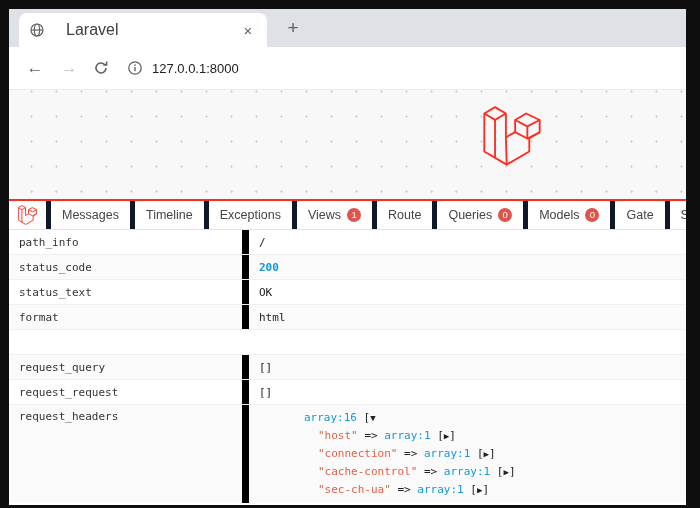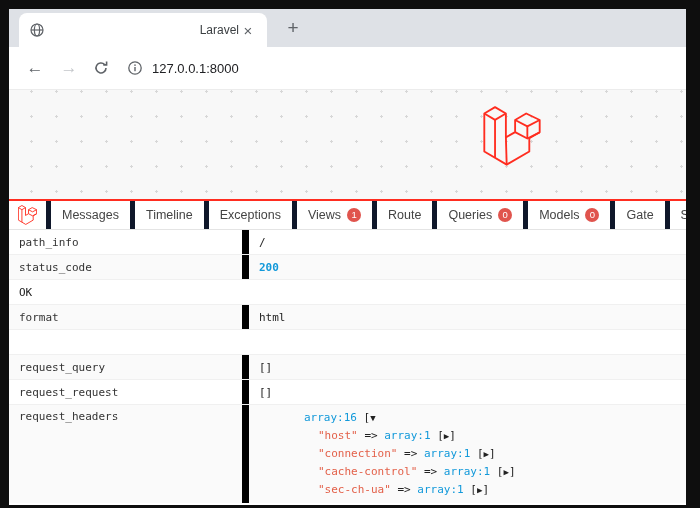--- a/index.html
+++ b/index.html
@@ -6,21 +6,21 @@
   body { background:#0e0e0e; font-family:"Liberation Sans", sans-serif; }
   .frame { position:relative; width:700px; height:508px; background:#0e0e0e; overflow:hidden; }
   .window { position:absolute; left:9px; top:9px; width:677px; height:496px; background:#fff;
             display:flex; flex-direction:column; overflow:hidden; }
 
   
   .tabbar { height:38px; background:#dee1e6; position:relative; flex:0 0 auto; }
   .tab { position:absolute; left:10px; bottom:0; width:248px; height:34px; background:#fff;
          border-radius:8px 8px 0 0; display:flex; align-items:center; padding:0 10px; }
   .favicon { width:16px; height:16px; display:inline-flex; }
-  .tab-title { font-size:12px; color:#3c4043; margin-left:8px; flex:1;text-align:right; }
+  .tab-title { font-size:16px; color:#3c4043; margin-left:21px; flex:1; }
   .tab-close { color:#5f6368; font-size:15px; width:18px; text-align:center; cursor:pointer; }
   .newtab { position:absolute; left:272px; top:8px; width:24px; height:24px; text-align:center;
             line-height:22px; font-size:19px; color:#5f6368; cursor:pointer; }
 
   .toolbar { height:43px; background:#fff; display:flex; align-items:center; padding-left:16px;
              border-bottom:1px solid #ececec; flex:0 0 auto; }
   .nav-icon { width:20px; text-align:center; font-size:17px; color:#5f6368; margin-right:14px; cursor:pointer; }
   .nav-icon.disabled { color:#c3c6ca; }
   .reload { width:16px; height:16px; margin-right:18px; display:inline-flex; cursor:pointer; }
   .omnibox { display:flex; align-items:center; }
@@ -165,20 +165,21 @@
       <div class="db-panel">
         <div class="row">
           <div class="key">path_info</div>
           <div class="val">/</div>
         </div>
         <div class="row">
           <div class="key">status_code</div>
           <div class="val c-blue">200</div>
         </div>
         <div class="row">
+          <div class="key">status_text</div>
           <div class="val">OK</div>
         </div>
         <div class="row">
           <div class="key">format</div>
           <div class="val">html</div>
         </div>
         <div class="row">
         </div>
         <div class="row">
           <div class="key">request_query</div>

